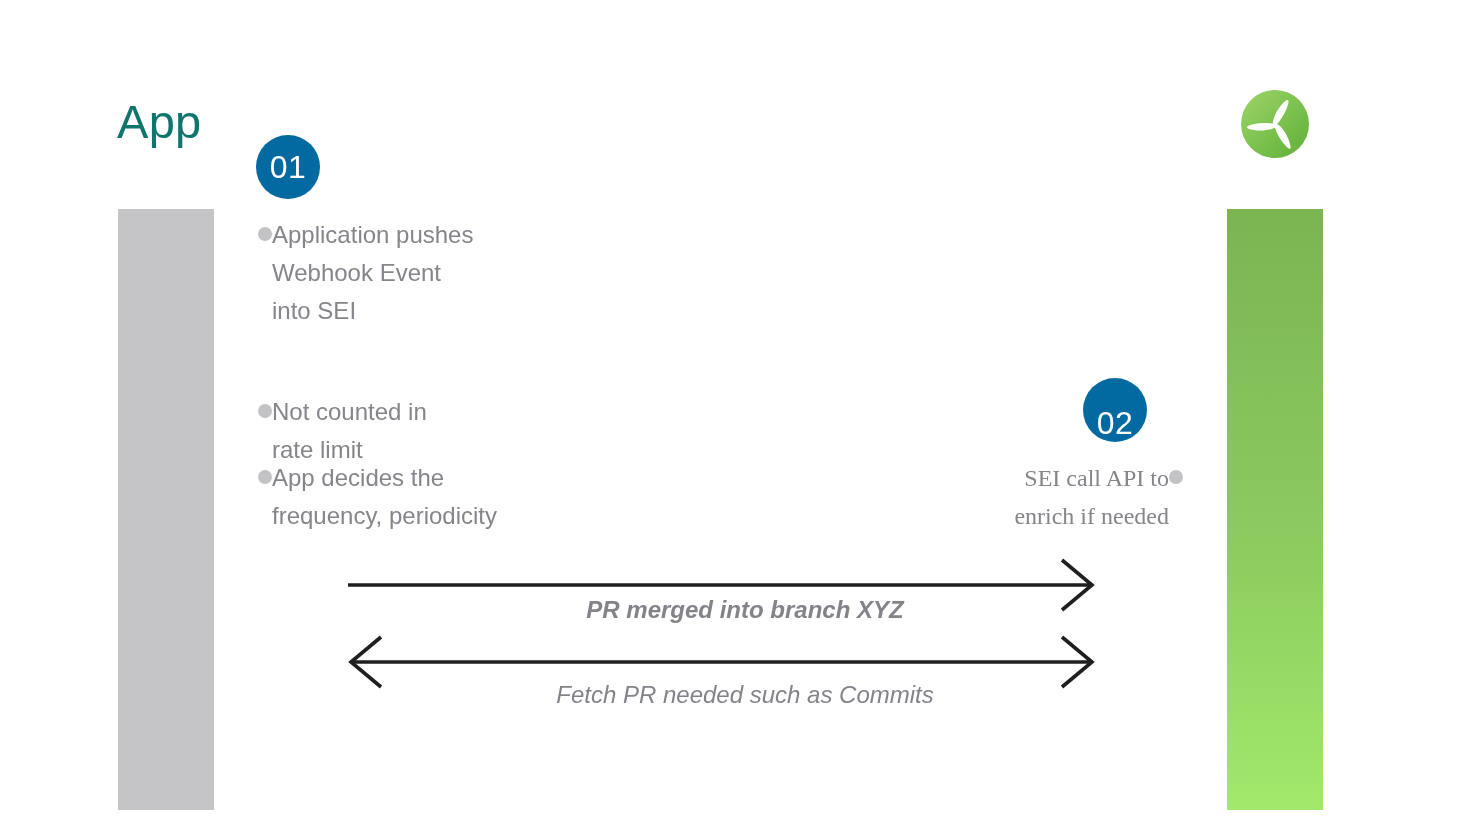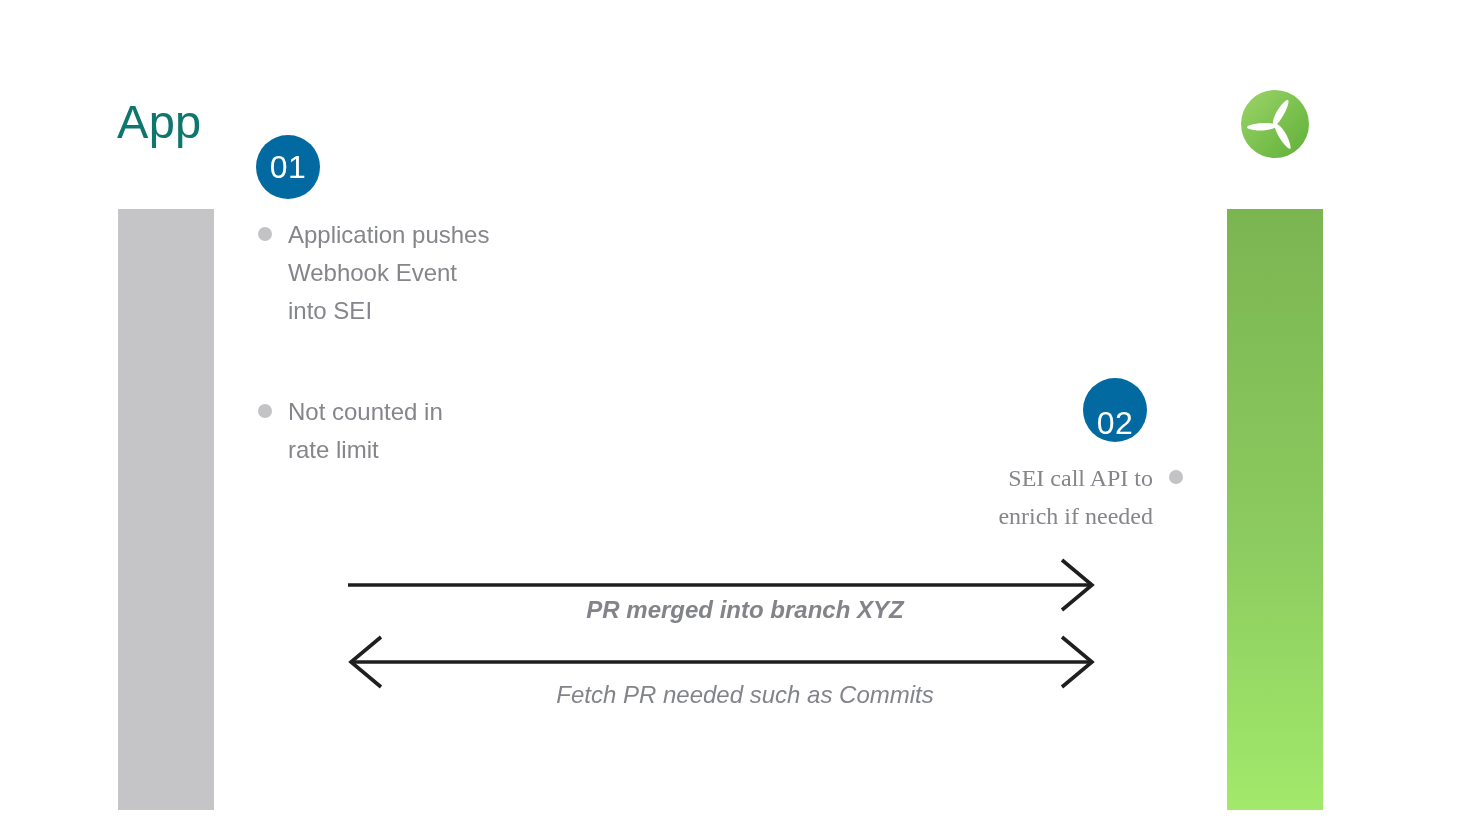--- a/index.html
+++ b/index.html
@@ -45,21 +45,20 @@
     display: flex;
     align-items: center;
     justify-content: center;
     letter-spacing: 0.5px;
   }
   .badge.badge-01 { left: 256px;  top: 135px; }
   .badge.badge-02 { left: 1083px; top: 378px; align-items: flex-end; }
   .bullet-item {
     position: absolute;
     display: flex;
-    gap: 16px;
     align-items: flex-start;
   }
   .bullet-item .dot {
     width: 14px;
     height: 14px;
     border-radius: 50%;
     background: #C3C3C6;
     margin-top: 11px;
     flex: none;
   }
@@ -130,20 +129,25 @@
     <span class="dot"></span>
     <span class="bullet-text">Application pushes
 Webhook Event
 into SEI</span>
   </div>
   <div class="bullet-item bullet-2">
     <span class="dot"></span>
     <span class="bullet-text">Not counted in
 rate limit</span>
   </div>
+  <div class="bullet-item bullet-3">
+    <span class="dot"></span>
+    <span class="bullet-text">App decides the
+frequency, periodicity</span>
+  </div>
 
   <div class="badge badge-02">
     <span>02</span>
   </div>
 
   <div class="bullet-item bullet-right">
     <span class="bullet-text">SEI call API to
 enrich if needed</span>
     <span class="dot"></span>
   </div>

